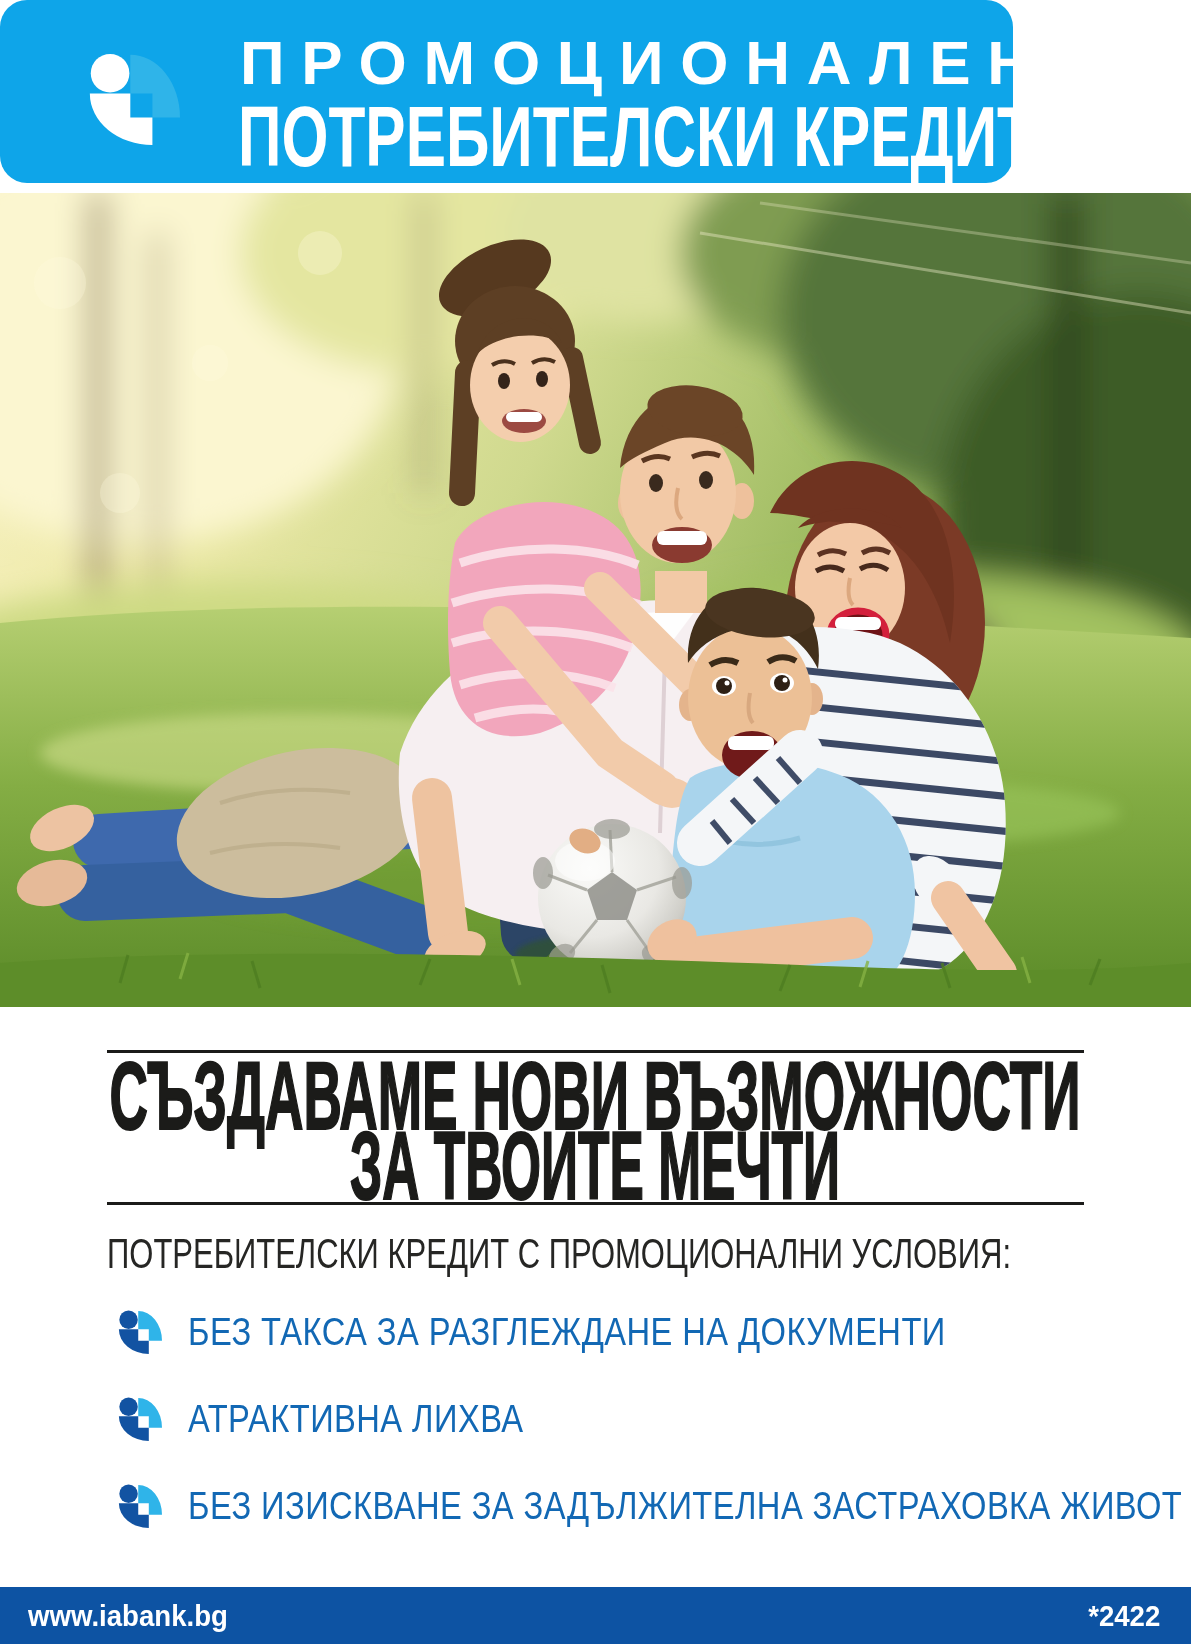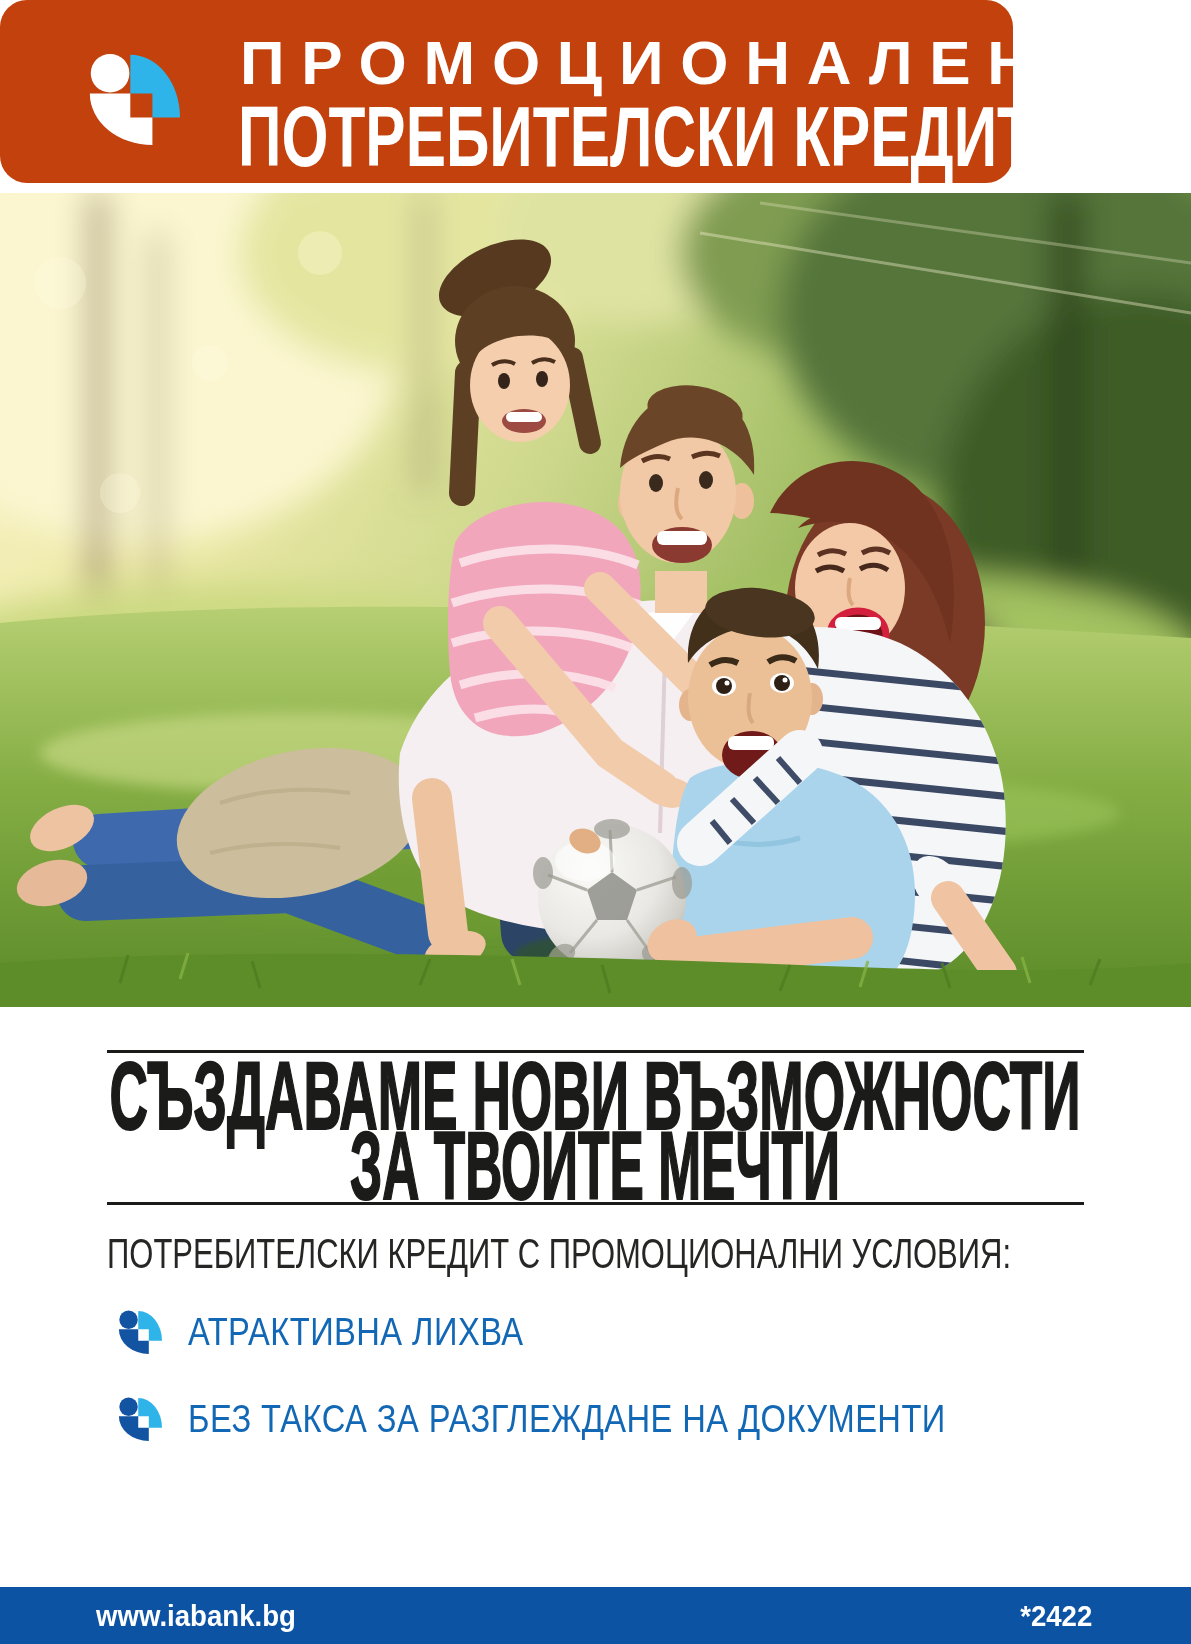--- a/index.html
+++ b/index.html
@@ -2,21 +2,21 @@
 <html><head>
 <meta charset="utf-8">
 <style>
   html,body{margin:0;padding:0;}
   body{
     width:1191px;height:1644px;position:relative;background:#ffffff;
     font-family:"Liberation Sans","DejaVu Sans",sans-serif;overflow:hidden;
   }
   .abs{position:absolute;}
   
-  .header{left:0;top:0;width:1013px;height:183px;background:#c2410c;border-radius:27px;}
+  .header{left:0;top:0;width:1013px;height:183px;background:#0ea5e9;border-radius:27px;}
   .header-logo{left:88px;top:53px;width:92px;height:92px;--m:#ffffff;--a:#2fb4e9;}
   .header-title{left:236px;top:26px;width:800px;height:152px;overflow:visible;}
   .header-title text{fill:#ffffff;font-family:"Liberation Sans","DejaVu Sans",sans-serif;font-weight:bold;}
   
   .photo{left:0;top:193px;width:1191px;height:814px;display:block;}
   
   .rule{background:#1b1b19;height:3px;width:977px;left:107px;}
   .rule-top{top:1050px;}
   .rule-bottom{top:1202px;}
   .headline{left:105px;top:1053px;width:981px;height:148px;overflow:visible;}
@@ -25,21 +25,21 @@
   .subheading{left:107px;top:1230px;width:910px;height:52px;overflow:visible;}
   .subheading text{fill:#262624;font-weight:normal;font-family:"Liberation Sans","DejaVu Sans",sans-serif;}
   
   .benefits{left:118px;top:1310px;width:980px;}
   .benefit-row{display:flex;align-items:center;height:44px;margin-bottom:43px;}
   .benefit-icon{width:44px;height:44px;flex:0 0 44px;margin-right:26px;--m:#1253a2;--a:#2fb4e9;}
   .benefit-label{font-size:38px;color:#1268b4;white-space:nowrap;display:inline-block;
     transform:scaleX(0.86);transform-origin:left center;letter-spacing:0.5px;}
   
   .footer{left:0;top:1587px;width:1191px;height:57px;background:#0d53a3;
-    display:flex;align-items:center;box-sizing:border-box;padding:0 96px;}
+    display:flex;align-items:center;box-sizing:border-box;padding:0 28px;}
   .footer span{color:#ffffff;font-size:30px;font-weight:bold;white-space:nowrap;}
   .footer .fl{flex:1;text-align:left;}
   .footer .fc{flex:0 0 auto;text-align:right;}
   .footer .fr{flex:1;text-align:right;}
   .condense{display:inline-block;transform:scaleX(0.92);}
   .fl .condense{transform-origin:left center;}
   .fr .condense{transform-origin:right center;}
 </style>
 </head>
 <body>
@@ -299,26 +299,32 @@
 
 <svg class="abs subheading" viewBox="0 0 910 52">
   <text x="0" y="38" font-size="43" textLength="904" lengthAdjust="spacingAndGlyphs">ПОТРЕБИТЕЛСКИ КРЕДИТ С ПРОМОЦИОНАЛНИ УСЛОВИЯ:</text>
 </svg>
 
 <div class="abs benefits">
   <div class="benefit-row">
     <svg class="benefit-icon" viewBox="0 0 100 100">
         <use href="#ib-mark"></use>
       </svg>
+    <span class="benefit-label">БЕЗ ТАКСА ЗА РАЗГЛЕЖДАНЕ НА ДОКУМЕНТИ</span>
+  </div>
+  <div class="benefit-row">
+    <svg class="benefit-icon" viewBox="0 0 100 100">
+        <use href="#ib-mark"></use>
+      </svg>
     <span class="benefit-label">АТРАКТИВНА ЛИХВА</span>
   </div>
   <div class="benefit-row">
     <svg class="benefit-icon" viewBox="0 0 100 100">
         <use href="#ib-mark"></use>
       </svg>
-    <span class="benefit-label">БЕЗ ТАКСА ЗА РАЗГЛЕЖДАНЕ НА ДОКУМЕНТИ</span>
+    <span class="benefit-label">БЕЗ ИЗИСКВАНЕ ЗА ЗАДЪЛЖИТЕЛНА ЗАСТРАХОВКА ЖИВОТ</span>
   </div>
 </div>
 
 <div class="abs footer">
   <span class="fl"><span class="condense">www.iabank.bg</span></span>
   <span class="fc"><span class="condense">*2422</span></span>
 </div>
 
 </body></html>

